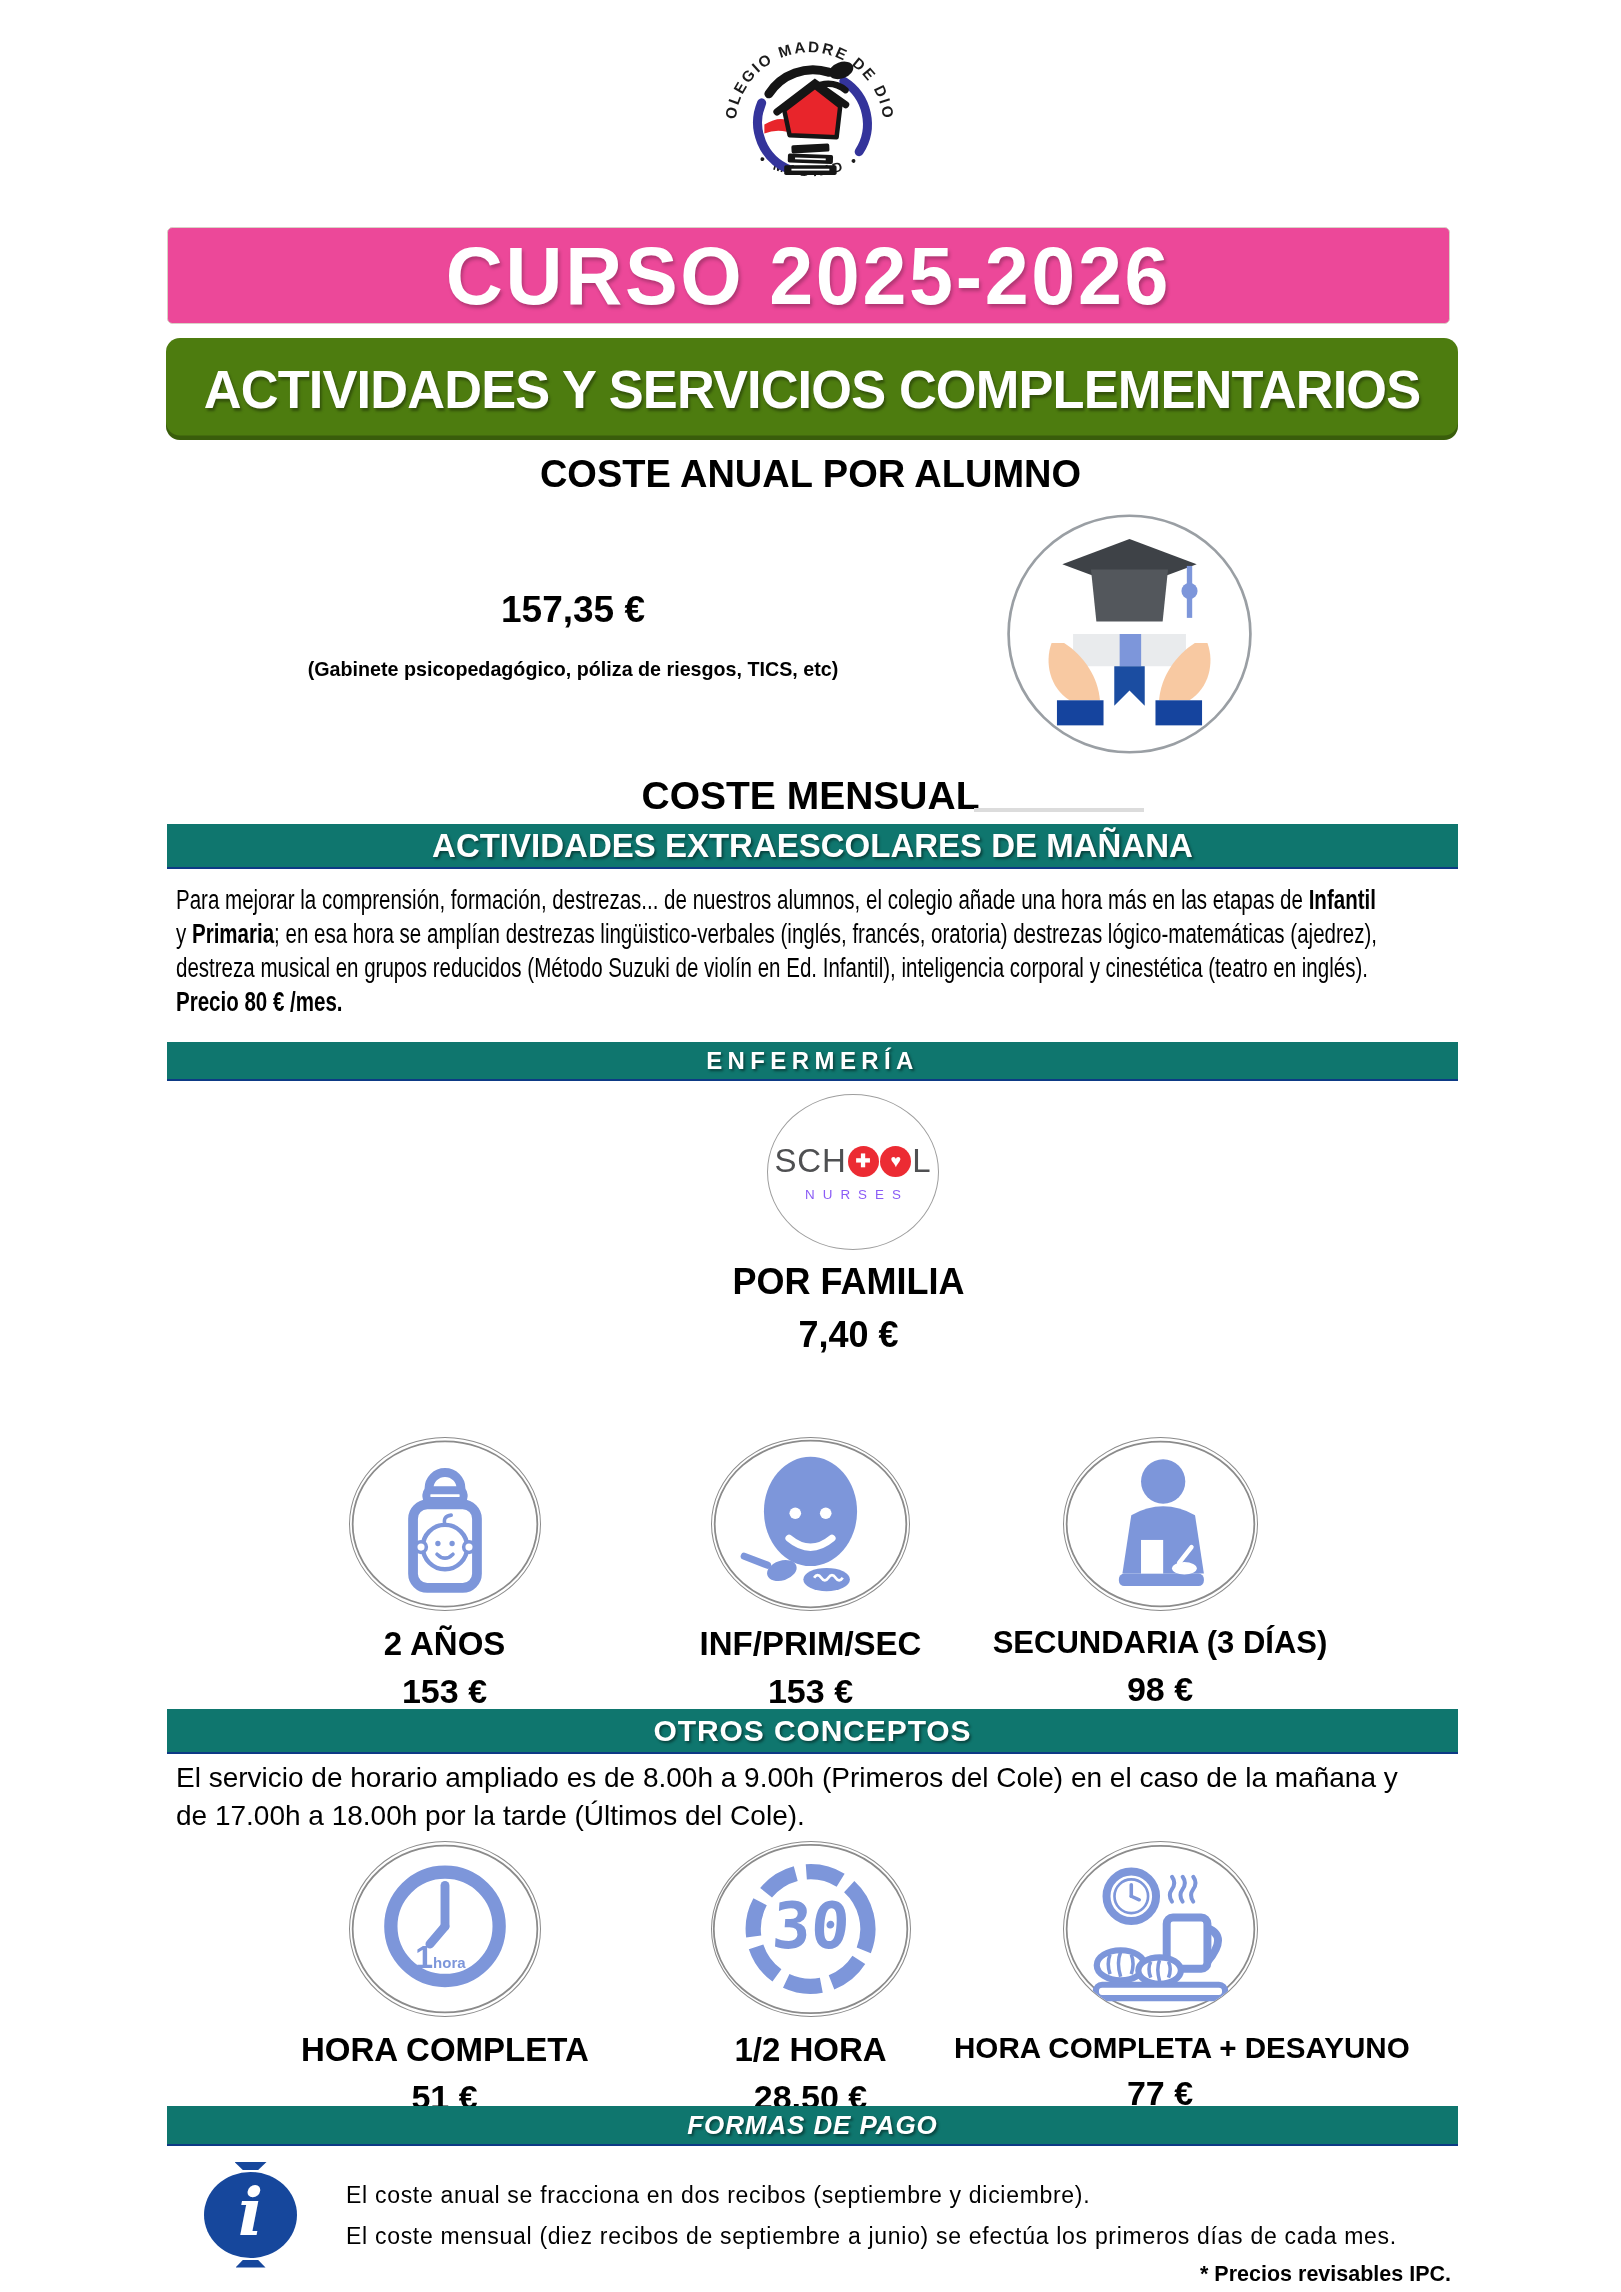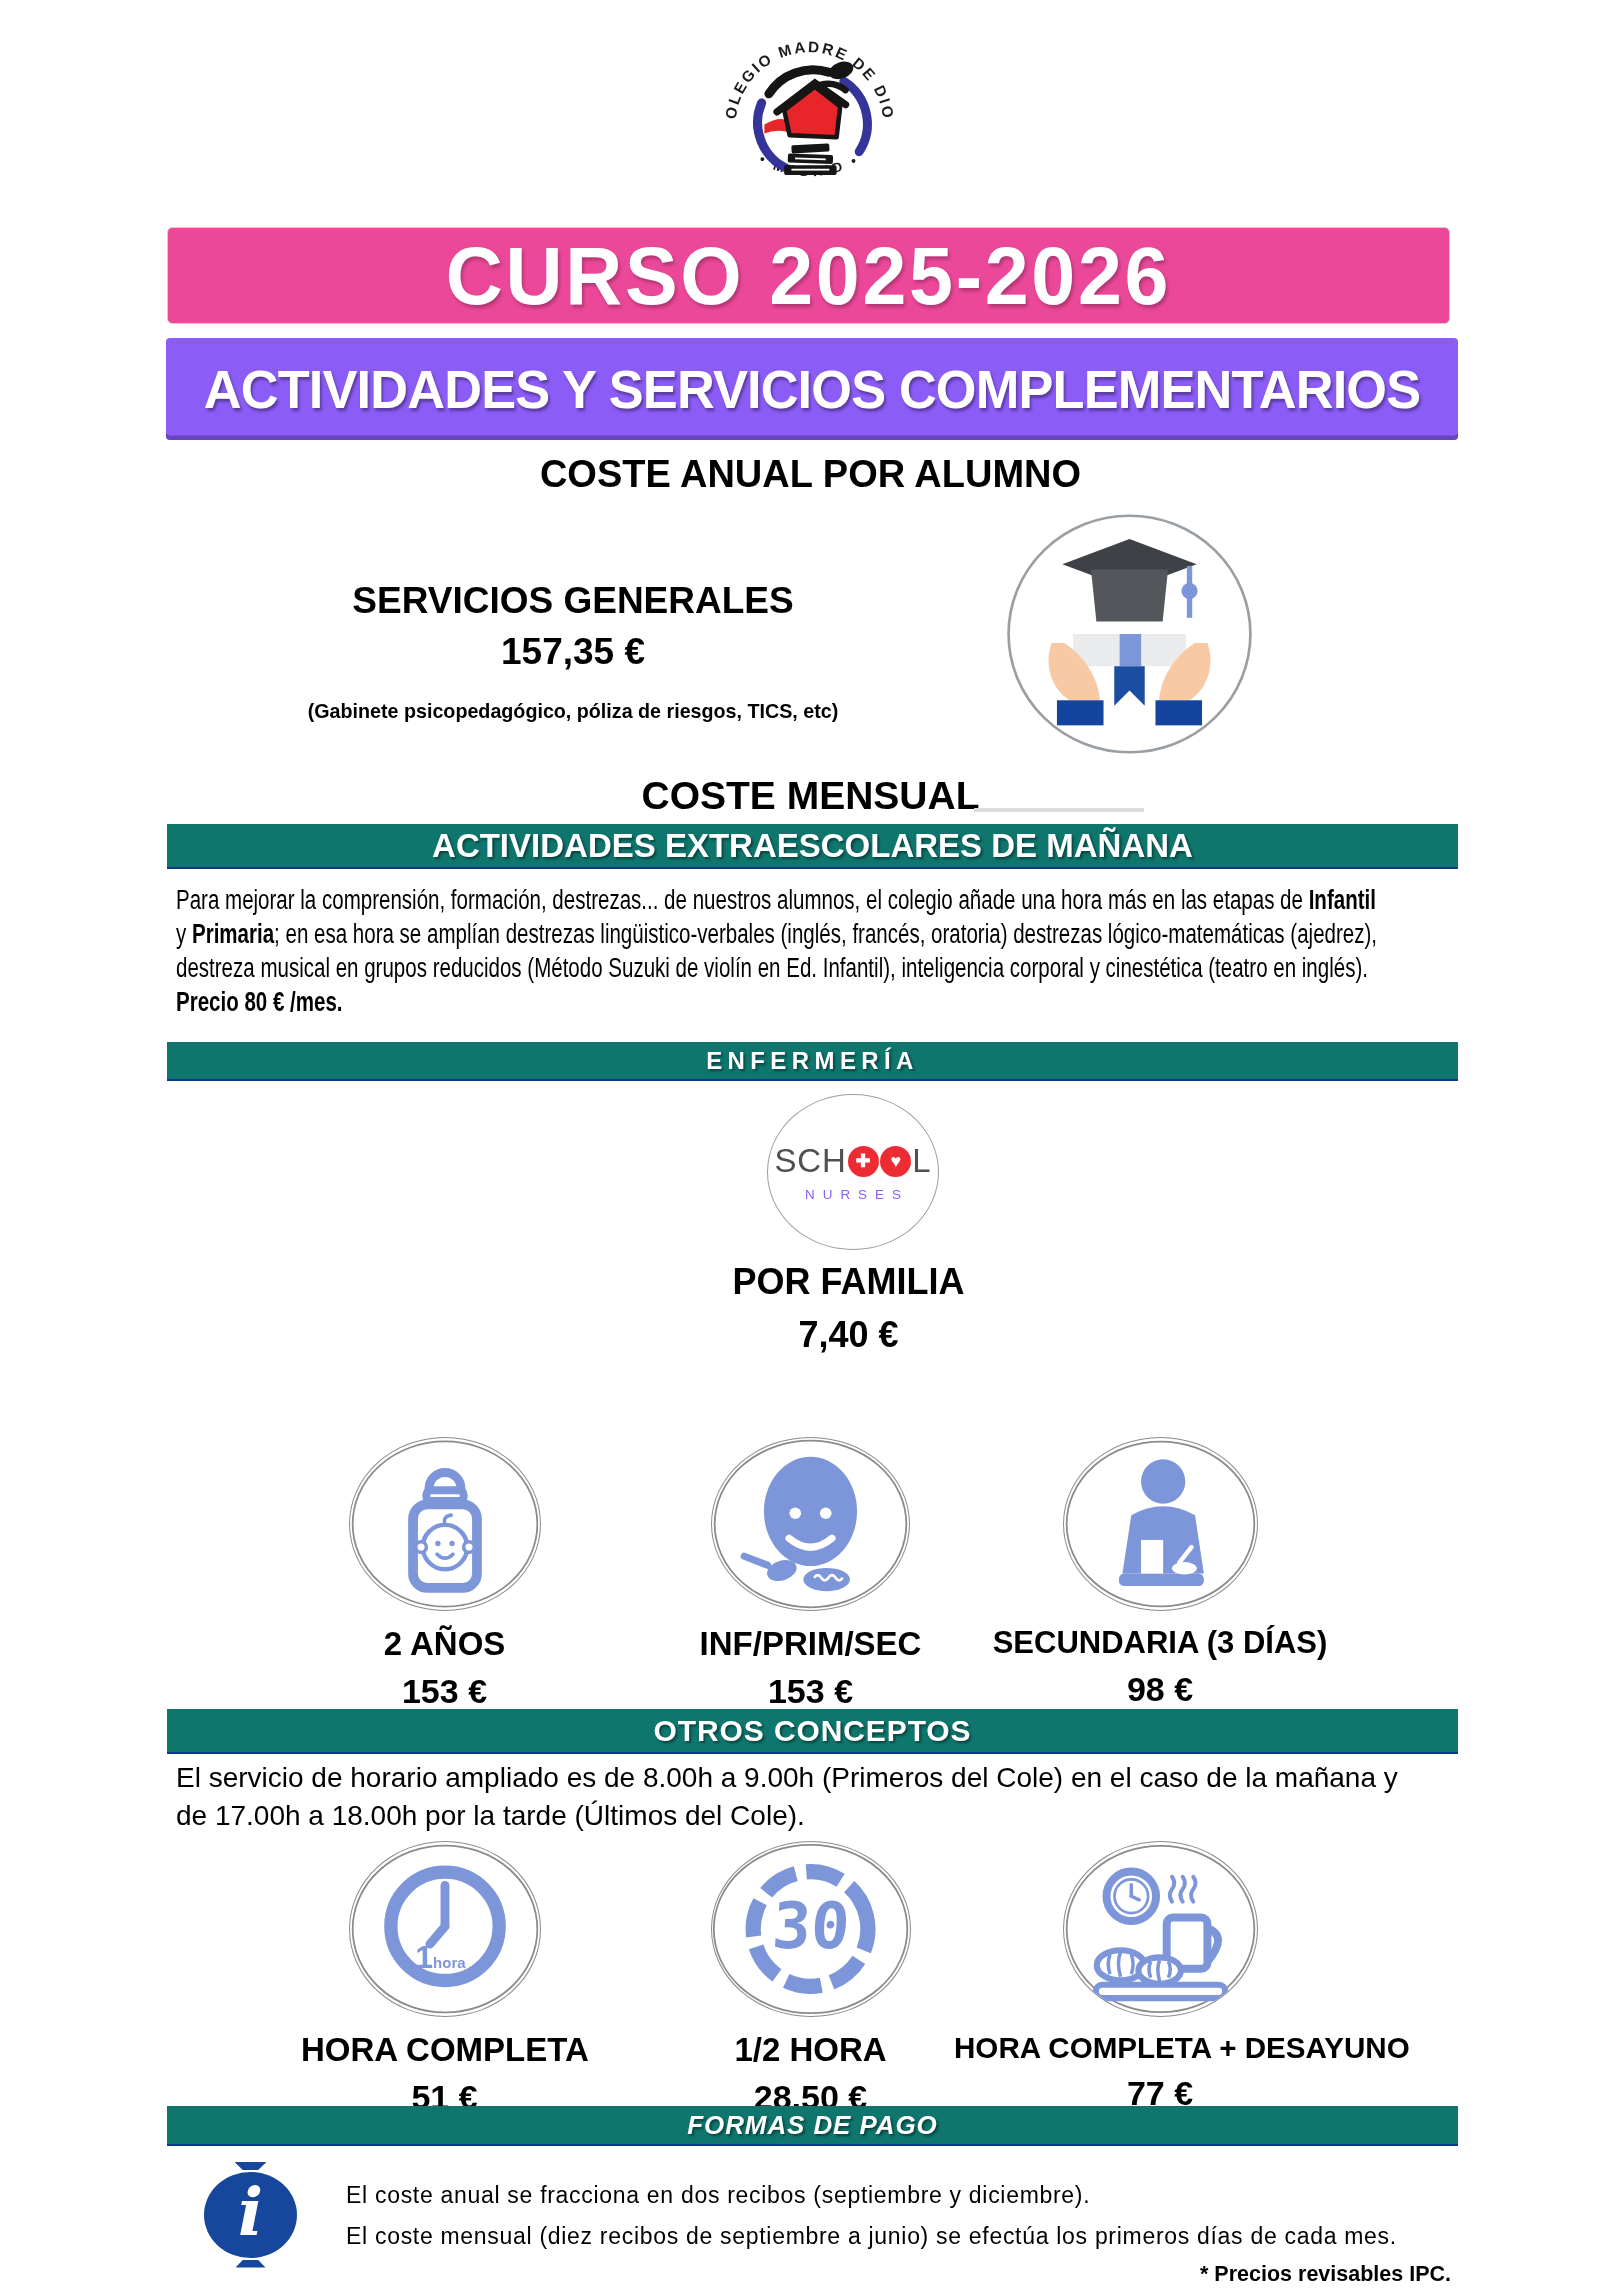--- a/index.html
+++ b/index.html
@@ -6,21 +6,21 @@
   #page{position:relative;width:1621px;height:2293px;background:#fff;overflow:hidden;
         font-family:"Liberation Sans",sans-serif;color:#000;}
 
   
   .curso-banner{position:absolute;left:167px;top:227px;width:1281px;height:95px;
     background:#ec4899;border:1.8px solid #d8d2c6;border-radius:5.4px;
     display:flex;align-items:center;justify-content:center;}
   .curso-banner span{color:#fff;font-size:79px;font-weight:bold;letter-spacing:2.7px;
     text-shadow:1.8px 2.7px 3.6px rgba(0,0,0,.25);transform:scaleY(1.04);}
   .subtitle-banner{position:absolute;left:166px;top:338px;width:1292px;height:102px;
-    background:#8b5cf6;border-radius:4px;box-shadow:inset 0 -4.5px 0 rgba(0,0,0,.25);
+    background:#4d7c0f;border-radius:14px;box-shadow:inset 0 -4.5px 0 rgba(0,0,0,.25);
     display:flex;align-items:center;justify-content:center;}
   .subtitle-banner span{color:#fff;font-size:54px;font-weight:bold;letter-spacing:-0.9px;
     transform:scaleX(.97);text-shadow:1.8px 2.7px 2.7px rgba(0,0,0,.35);white-space:nowrap;}
   .band{position:absolute;left:167px;width:1291px;background:#0f766e;
     border-bottom:2.7px solid #0d3a85;display:flex;align-items:center;justify-content:center;}
   .band span{color:#fff;font-weight:bold;text-shadow:1.8px 1.8px 2.7px rgba(0,0,0,.45);white-space:nowrap;}
 
   .h-black{position:absolute;left:0;width:1621px;text-align:center;font-weight:bold;color:#000;}
 
   
@@ -103,21 +103,20 @@
     <span>CURSO 2025-2026</span>
   </div>
 
   <div class="subtitle-banner">
     <span>ACTIVIDADES Y SERVICIOS COMPLEMENTARIOS</span>
   </div>
 
   <div class="h-black" style="top:453px;font-size:38px;">COSTE ANUAL POR ALUMNO</div>
 
   <div style="position:absolute;left:215px;top:580px;width:716px;text-align:center;">
-    <div style="font-size:37px;font-weight:bold;">SERVICIOS GENERALES</div>
     <div style="font-size:37px;font-weight:bold;margin-top:9px;">157,35 €</div>
     <div style="font-size:19.7px;font-weight:bold;margin-top:27px;">(Gabinete psicopedagógico, póliza de riesgos, TICS, etc)</div>
   </div>
 
   <svg style="position:absolute;left:1005px;top:512px;width:249px;height:244px;" viewBox="0 0 278 272">
     <ellipse cx="139" cy="136" rx="135" ry="132" fill="#fff" stroke="#9a9fa4" stroke-width="3"></ellipse>
     <polygon points="139,30 214,58 139,86 64,58" fill="#3e4247"></polygon>
     <polygon points="96,64 182,64 176,122 102,122" fill="#53575c"></polygon>
     <line x1="206" y1="60" x2="206" y2="118" stroke="#7D96DA" stroke-width="6"></line>
     <circle cx="206" cy="88" r="9" fill="#7D96DA"></circle>

